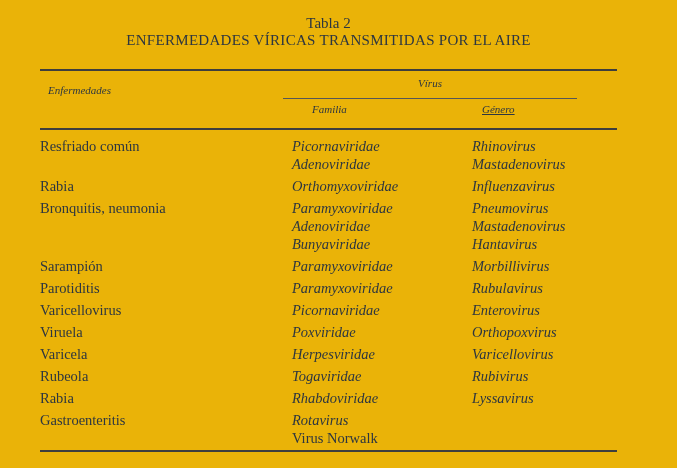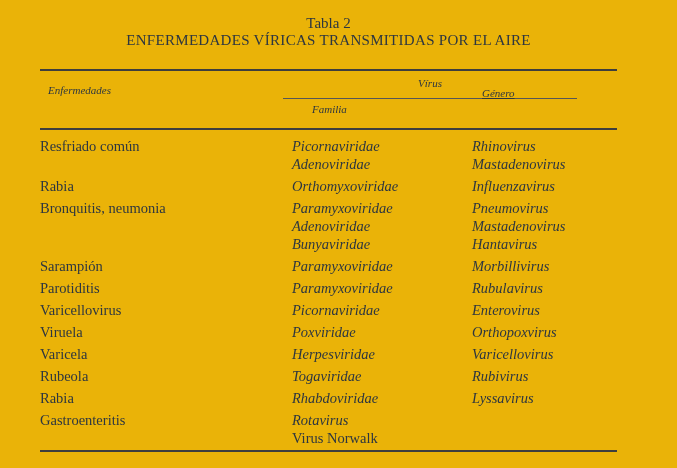--- a/index.html
+++ b/index.html
@@ -19,21 +19,21 @@
   .rule { position: absolute; background: #3e3e3e; }
   .rule-top    { left: 40px;  top: 69px;  width: 577px; height: 2px; }
   .rule-virus  { left: 283px; top: 98px;  width: 294px; height: 1px; background: #565656; }
   .rule-header { left: 40px;  top: 128px; width: 577px; height: 2px; }
   .rule-bottom { left: 40px;  top: 450px; width: 577px; height: 2px; }
 
   .hdr { position: absolute; font-style: italic; font-size: 11px; white-space: nowrap; }
   .hdr-enfermedades { left: 48px;  top: 84px; }
   .hdr-virus        { left: 283px; top: 77px; width: 294px; text-align: center; }
   .hdr-familia      { left: 312px; top: 103px; }
-  .hdr-genero       { left: 482px; top: 87px; text-decoration: underline; }
+  .hdr-genero       { left: 482px; top: 103px; text-decoration: underline; }
 
   .tbody { position: absolute; left: 40px; top: 137px; width: 577px; }
   .row { display: flex; margin-bottom: 4px; }
   .col-disease { width: 252px; }
   .col-family  { width: 180px; font-style: italic; }
   .col-genus   { flex: 1; font-style: italic; }
   .line { font-size: 14.5px; line-height: 18px; white-space: nowrap; }
   .upright { font-style: normal; }
 </style>
 </head>

